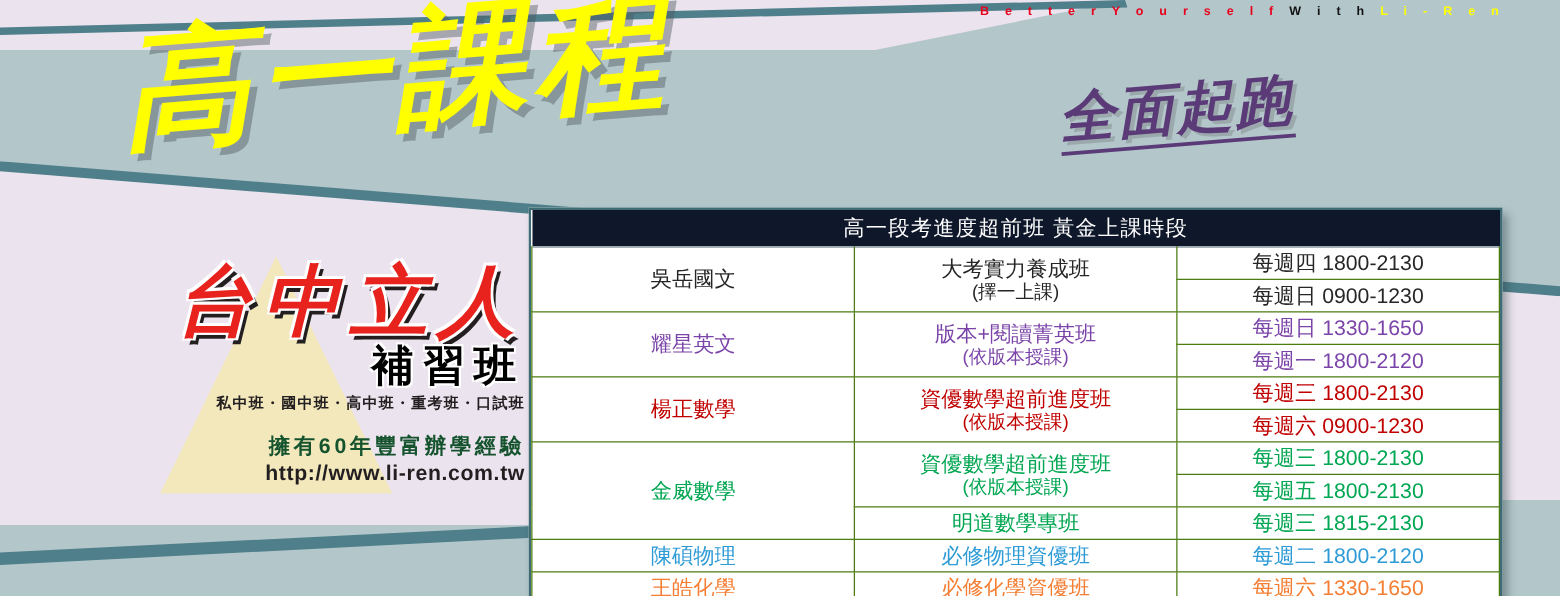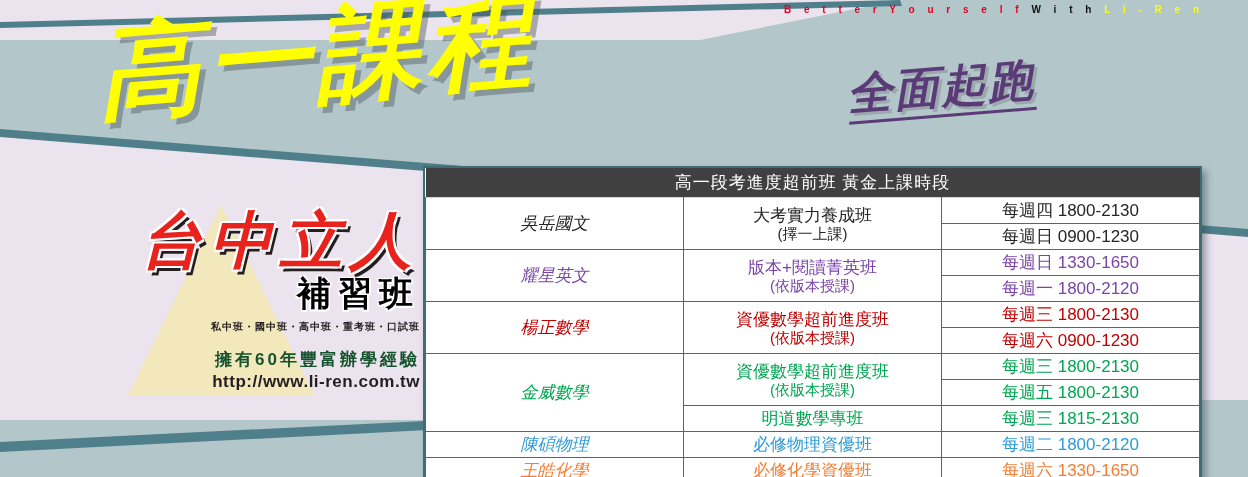--- a/index.html
+++ b/index.html
@@ -160,25 +160,25 @@
     color: #000000;
     letter-spacing: 7px;
     line-height: 38px;
     margin-top: -4px;
     white-space: nowrap;
     text-shadow:
       -1.5px -1.5px 0 #fff, 1.5px -1.5px 0 #fff,
       -1.5px  1.5px 0 #fff, 1.5px  1.5px 0 #fff;
   }
   .logo-classes {
-    font-size: 10px;
+    font-size: 12px;
     font-weight: bold;
     color: #231f20;
     letter-spacing: 1px;
-    margin-top: 8px;
+    margin-top: 2px;
     white-space: nowrap;
   }
   .logo-exp {
     font-size: 17px;
     font-weight: bold;
     color: #14532d;
     letter-spacing: 3px;
     margin-top: 14px;
     white-space: nowrap;
   }
@@ -200,40 +200,40 @@
     border: 2px solid #3f6b74;
     background: #ffffff;
   }
   table.schedule {
     border-collapse: collapse;
     width: 100%;
     table-layout: fixed;
     background: #ffffff;
   }
   table.schedule th.sched-title {
-    background: #404040;
+    background: #0f172a;
     color: #ffffff;
     font-size: 17px;
     font-weight: normal;
     letter-spacing: 1px;
     height: 29px;
     padding: 0;
     text-align: center;
   }
   table.schedule td {
     border: 1px solid #4d7c0f;
     padding: 0 4px;
     text-align: center;
     font-size: 17px;
     height: 25px;
     line-height: 19px;
     vertical-align: middle;
     white-space: nowrap;
   }
-  td.c-teacher { width: 95px; font-style: italic; }
+  td.c-teacher { width: 95px; }
   td.c-course  { width: 176px; }
   td.c-time    { width: 500px; text-align: center; }
   td.c-course .sub {
     display: block;
     font-size: 15px;
     line-height: 17px;
   }
   .line-black  { color: #262626; }
   .line-purple { color: #7b44a8; }
   .line-red    { color: #c00000; }

